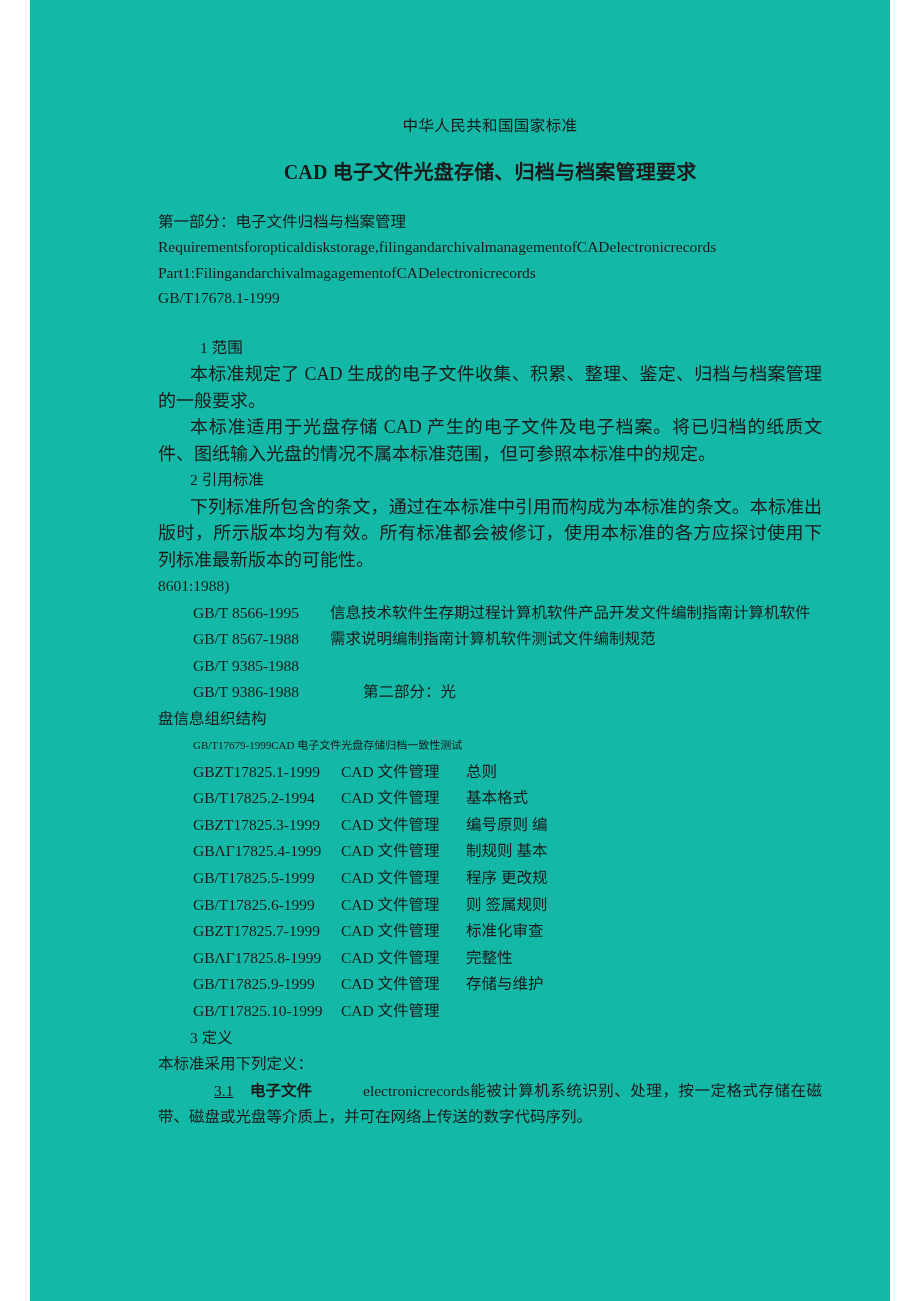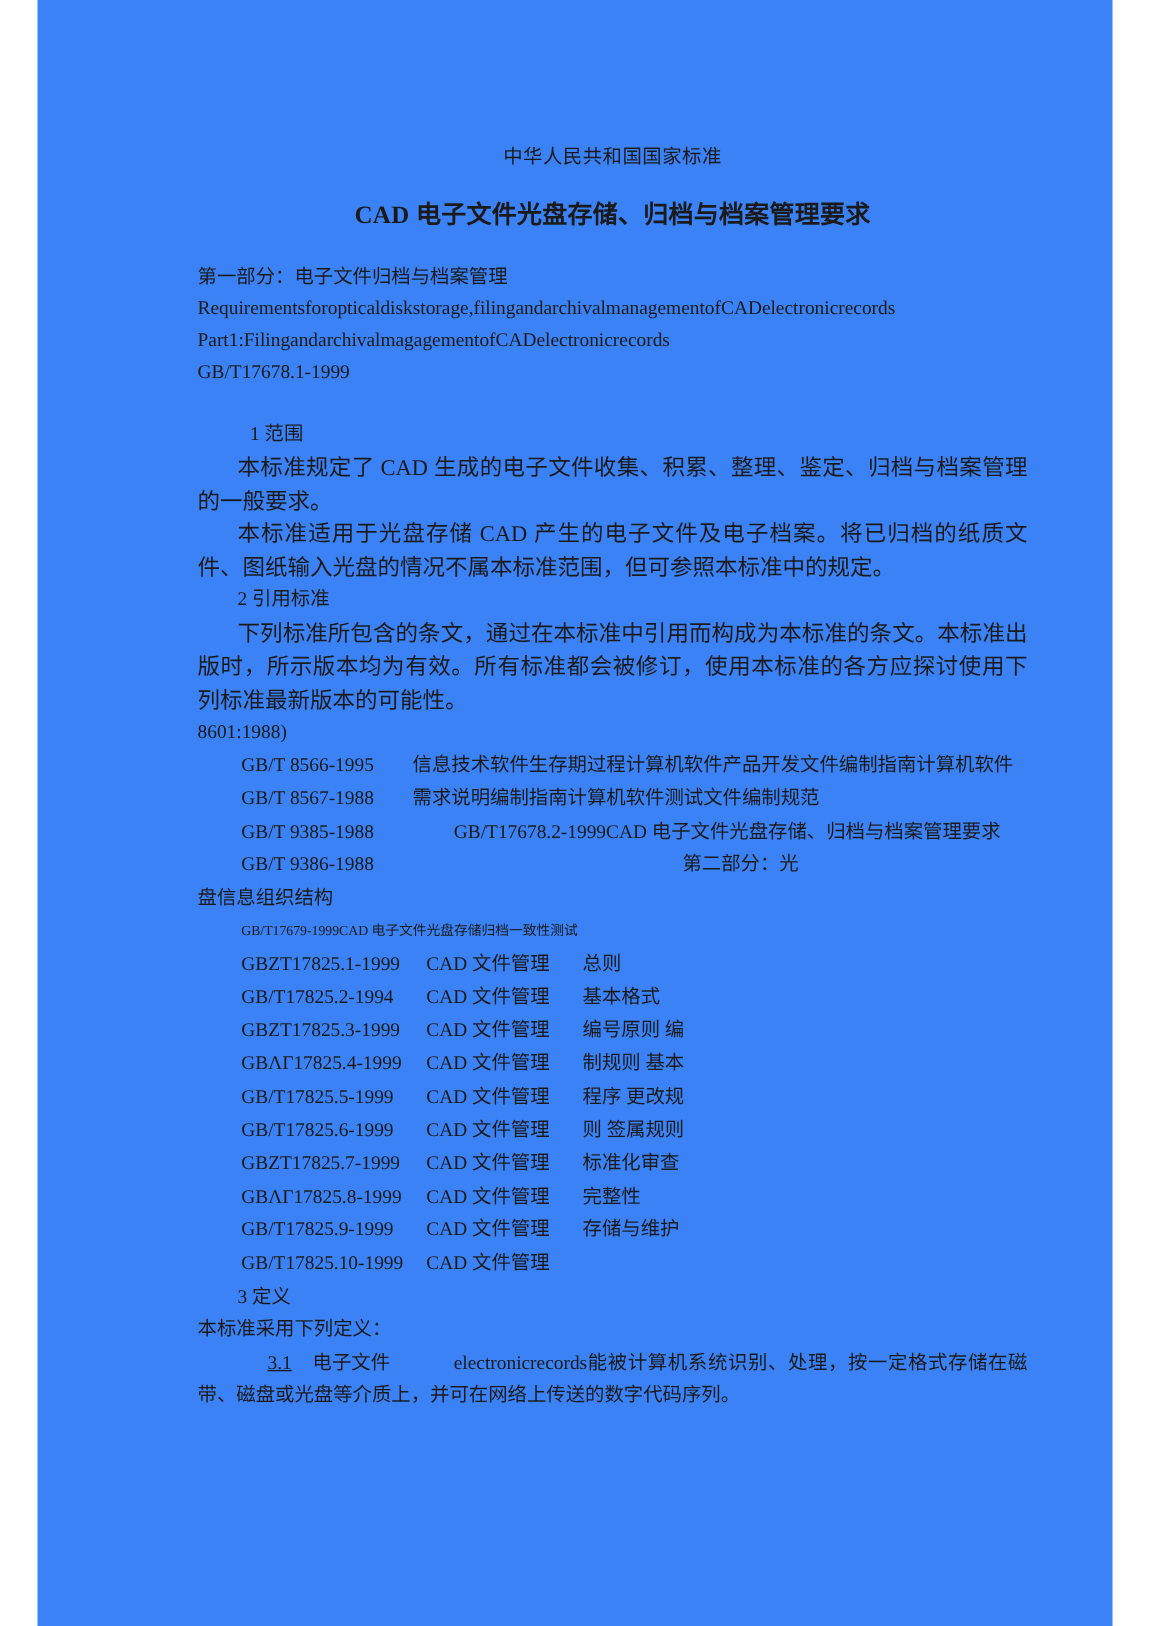--- a/index.html
+++ b/index.html
@@ -10,21 +10,21 @@
   }
   body {
     font-family: "Liberation Serif", "DejaVu Serif", serif;
     color: #1a1a1a;
   }
   .page {
     position: relative;
     width: 860px;
     height: 1301px;
     margin: 0 auto;
-    background: #3b82f6;
+    background: #14b8a6;
     overflow: hidden;
     box-sizing: border-box;
   }
   .content {
     position: absolute;
     left: 128px;
     top: 0;
     width: 664px;
   }
 
@@ -104,21 +104,21 @@
     top: 0;
   }
   .ref-cont {
     font-size: 15.5px;
     line-height: 26.5px;
     white-space: nowrap;
   }
   .ref-cont-right {
     font-size: 15.5px;
     line-height: 26.5px;
-    text-align: center;
+    text-align: left;
     padding-right: 22px;
   }
   .ref-plain {
     font-size: 11px;
     line-height: 26.5px;
     padding-left: 35px;
     white-space: nowrap;
   }
 
   
@@ -149,20 +149,21 @@
   }
   .def-num {
     display: inline-block;
     width: 36px;
     margin-left: 56px;
     text-decoration: underline;
   }
   .def-term {
     display: inline-block;
     width: 113px;
+    font-weight: bold;
   }
   .def-en {
     
   }
 </style>
 </head>
 <body>
 
 <div class="page">
   <div class="content">
@@ -193,21 +194,20 @@
       <span class="ref-text-near">信息技术软件生存期过程计算机软件产品开发文件编制指南计算机软件</span>
     </div>
 
     <div class="ref-row">
       <span class="ref-code">GB/T 8567-1988</span>
       <span class="ref-text-near">需求说明编制指南计算机软件测试文件编制规范</span>
     </div>
 
     <div class="ref-row">
       <span class="ref-code">GB/T 9385-1988</span>
-      <span class="ref-text-mid">GB/T17678.2-1999CAD 电子文件光盘存储、归档与档案管理要求</span>
     </div>
 
     <div class="ref-row">
       <span class="ref-code">GB/T 9386-1988</span>
       <span class="ref-cont-right" style="position:absolute; left:205px; top:0; width:459px;">第二部分：光</span>
     </div>
     <div class="ref-cont">盘信息组织结构</div>
 
     <div class="ref-plain">GB/T17679-1999CAD 电子文件光盘存储归档一致性测试</div>
 

